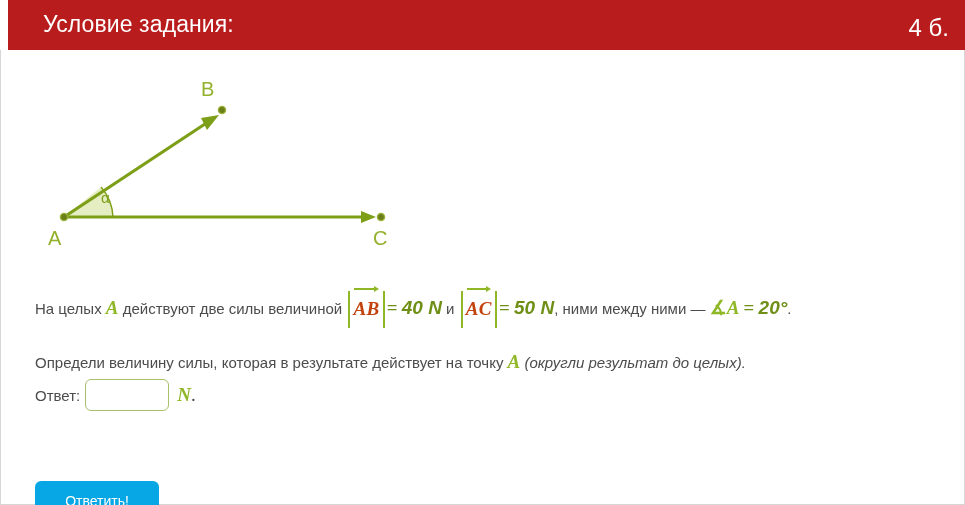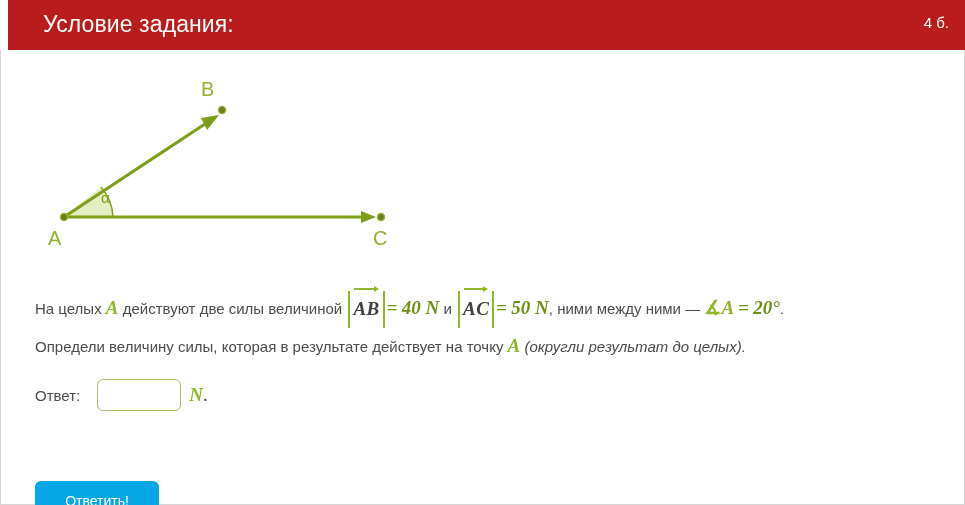--- a/index.html
+++ b/index.html
@@ -35,21 +35,21 @@
     top: 11px;
     font-size: 23px;
     color: #ffffff;
     letter-spacing: 0.1px;
     white-space: nowrap;
   }
   .header-points {
     position: absolute;
     right: 24px;
     top: 14px;
-    font-size: 15px;
+    font-size: 24px;
     color: #ffffff;
     white-space: nowrap;
   }
   
   .content {
     position: absolute;
     left: 0;
     top: 50px;
     width: 965px;
     height: 455px;
@@ -71,30 +71,30 @@
   
   .statement {
     position: absolute;
     left: 34px;
     top: 240px;
     width: 900px;
     font-size: 15px;
     color: #4c4c4c;
     line-height: 36px;
   }
-  .line2 { margin-top: 0px; }
+  .line2 { margin-top: 16px; }
   .mathgreen {
     font-family: "Liberation Serif", serif;
     font-style: italic;
     font-weight: bold;
     color: #8fb726;
     font-size: 19px;
   }
   .mathdark {
-    font-family: Liberation Serif, serif;
+    font-family: Liberation Sans, sans-serif;
     font-style: italic;
     font-weight: bold;
     color: #6f8f17;
     font-size: 19px;
   }
   .mathop {
     font-family: "Liberation Serif", serif;
     color: #6f8f17;
     font-size: 19px;
     font-weight: bold;
@@ -105,21 +105,21 @@
     padding: 0 3px;
     border-left: 2px solid #8fb726;
     border-right: 2px solid #8fb726;
     margin: 0 2px;
     vertical-align: -1px;
   }
   .vec .lbl {
     font-family: "Liberation Serif", serif;
     font-style: italic;
     font-weight: bold;
-    color: #404040;
+    color: #c2410c;
     font-size: 19px;
     letter-spacing: 0.5px;
   }
   .vec .arrow {
     position: absolute;
     left: 4px;
     right: 4px;
     top: -7px;
     height: 7px;
   }
@@ -157,21 +157,21 @@
     position: absolute;
     left: 34px;
     top: 325px;
     display: flex;
     align-items: center;
     height: 40px;
   }
   .answer-label {
     font-size: 15px;
     color: #4c4c4c;
-    margin-right: 17px;
+    margin-right: 5px;
   }
   .answer-input {
     width: 84px;
     height: 32px;
     box-sizing: border-box;
     border: 1px solid #a9c06b;
     border-radius: 6px;
     background: #ffffff;
     outline: none;
     font-family: "Liberation Sans", sans-serif;

